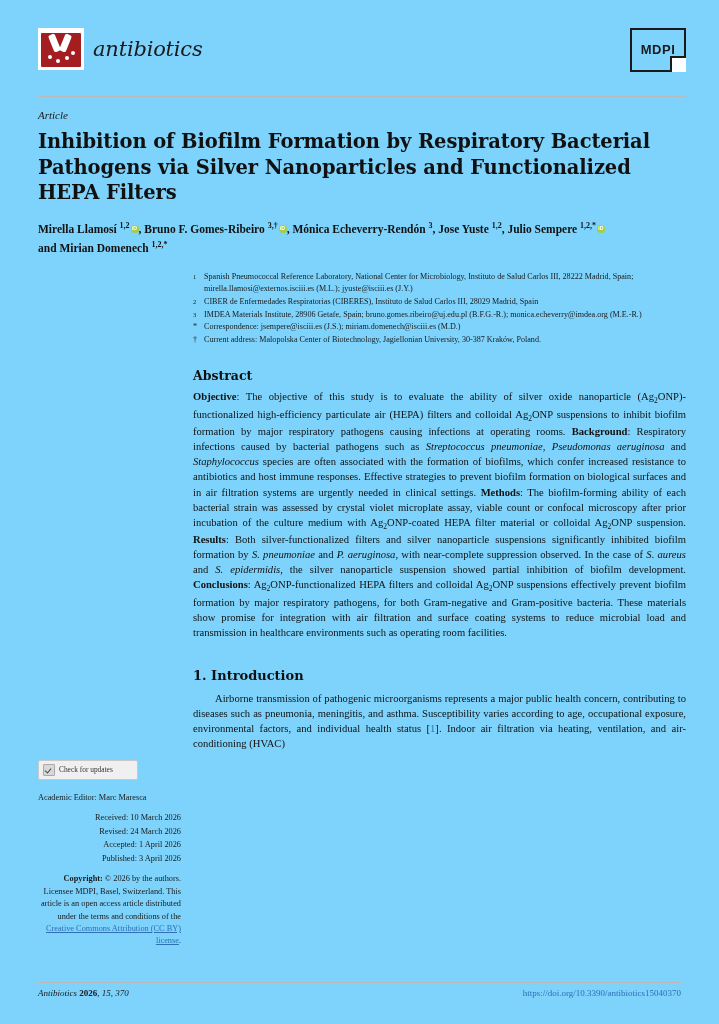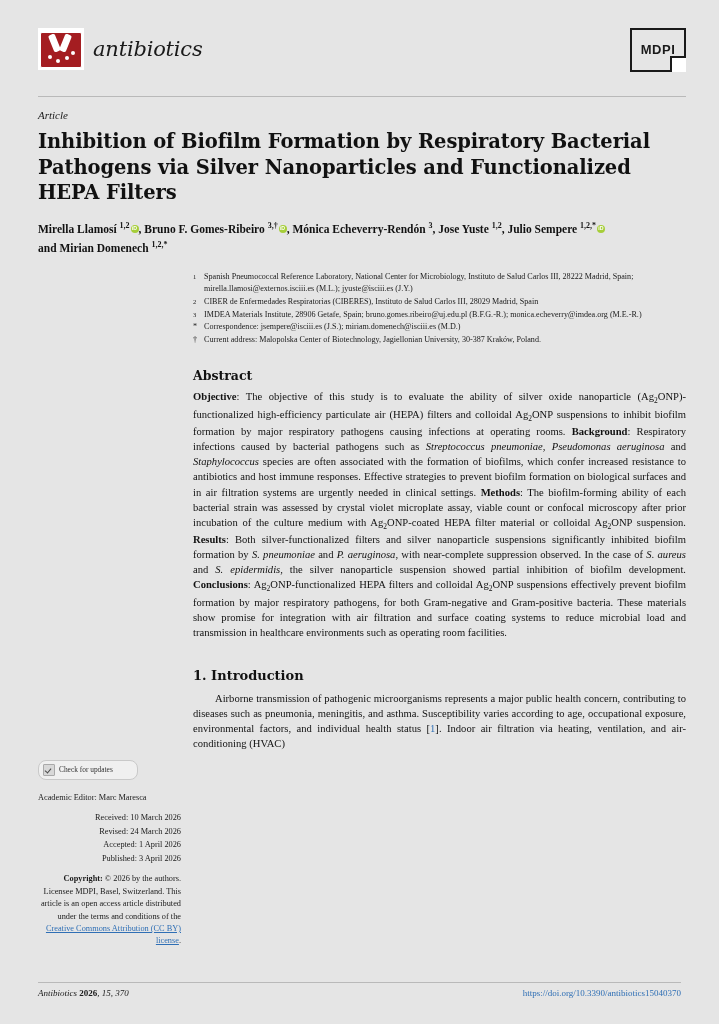--- a/index.html
+++ b/index.html
@@ -7,21 +7,21 @@
     padding: 0;
     background: #8c8c8c;
   }
   body {
     font-family: "Liberation Serif", serif;
   }
   .page {
     position: relative;
     width: 719px;
     height: 1024px;
-    background: #e5e5e5;
+    background: #7dd3fc;
     margin: 0 auto;
     overflow: hidden;
     box-sizing: border-box;
   }
   .inner {
     position: absolute;
     left: 38px;
     top: 28px;
     width: 648px;
   }
@@ -239,21 +239,21 @@
     width: 143px;
     font-family: "Liberation Serif", serif;
     font-size: 8.3px;
     line-height: 1.5;
     color: #1a1a1a;
   }
   .updates-badge {
     width: 100px;
     border: 1px solid #c9c9c9;
     background: #f0f0f0;
-    border-radius: 8px;
+    border-radius: 2px;
     padding: 3px 4px;
     display: flex;
     align-items: center;
     gap: 4px;
     font-size: 7.4px;
     color: #333;
     box-sizing: border-box;
     margin-bottom: 12px;
   }
   .updates-badge .chk {

